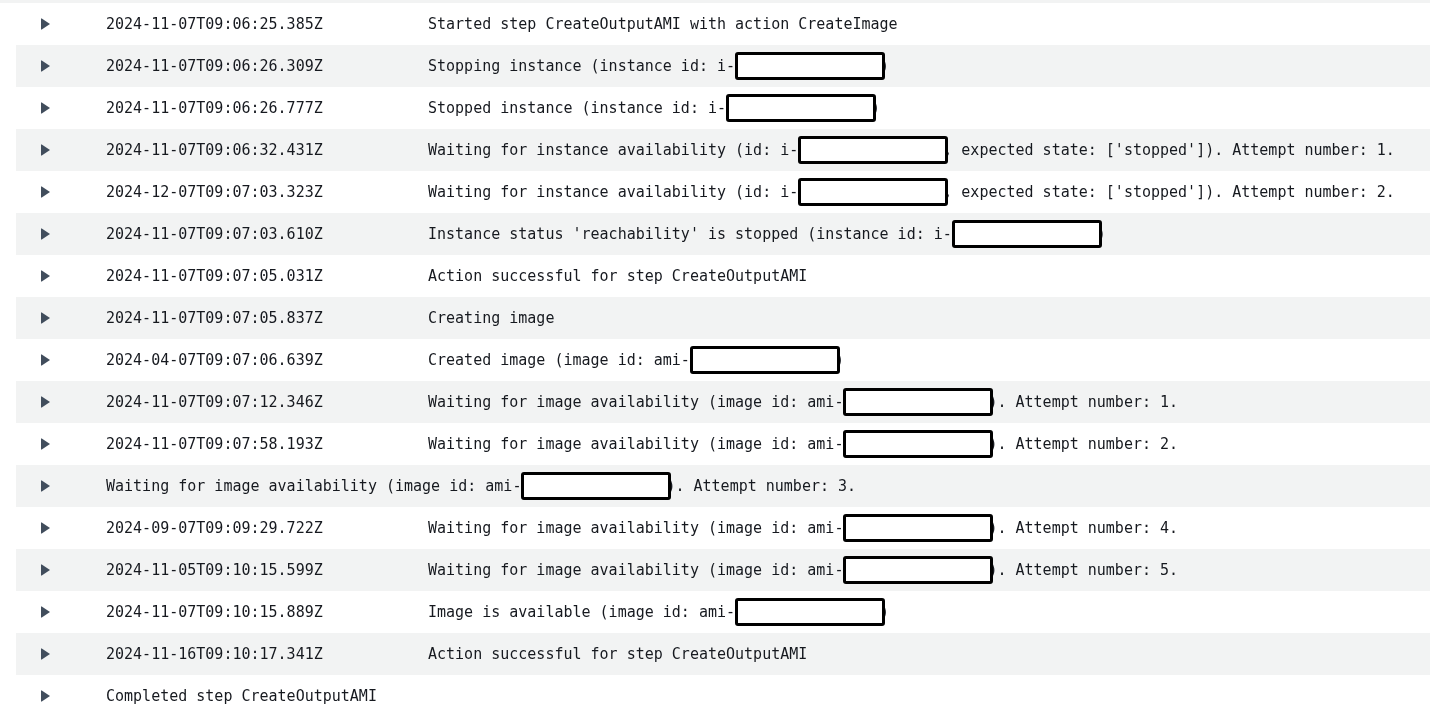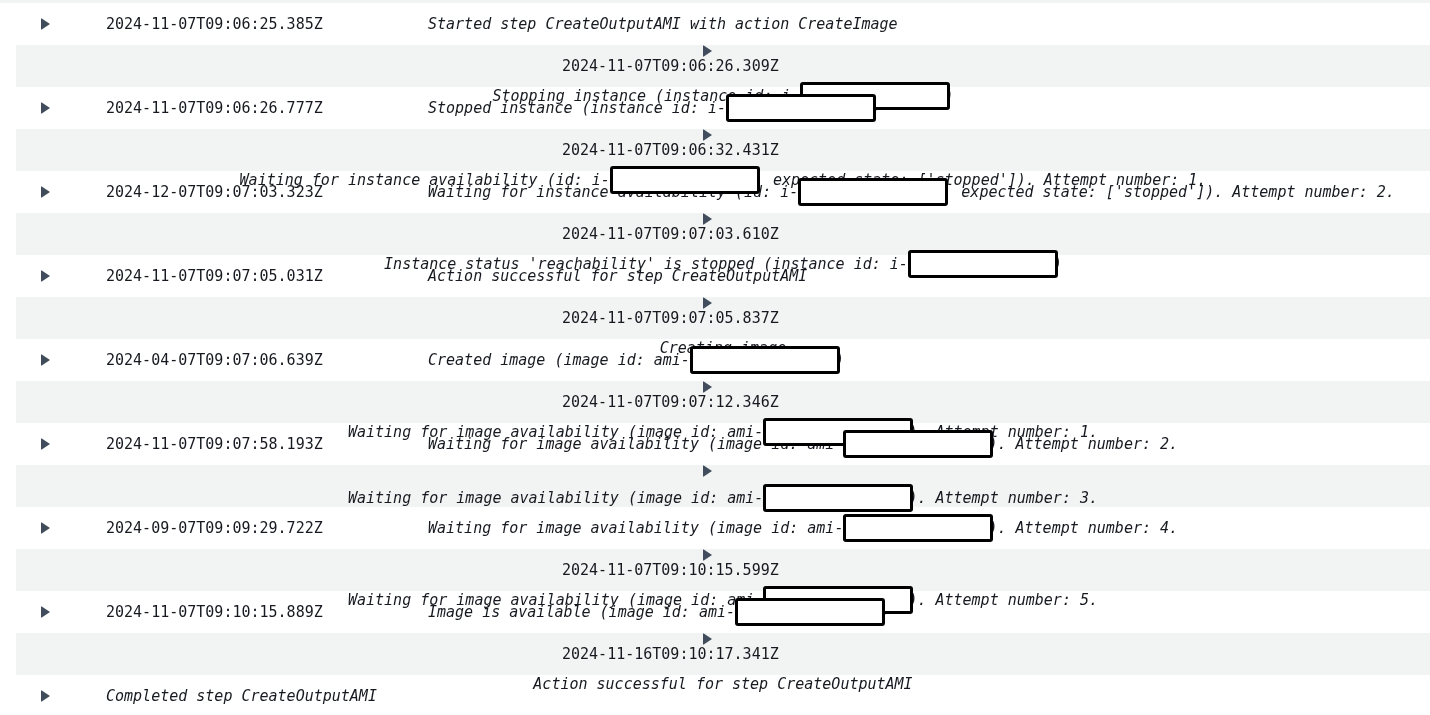--- a/index.html
+++ b/index.html
@@ -25,21 +25,20 @@
   .log-row {
     height: 42px;
     display: flex;
     align-items: center;
     background: #ffffff;
     white-space: nowrap;
     margin-left: 16px;
   }
   .log-row.alt {
     background: #f2f3f3;
-    flex-direction: column;
   }
   .caret-cell {
     width: 90px;
     padding-left: 25px;
     box-sizing: border-box;
     flex: 0 0 auto;
     display: flex;
     align-items: center;
   }
   .caret {
@@ -52,21 +51,20 @@
     border-radius: 1px;
     cursor: pointer;
   }
   .timestamp-cell {
     width: 322px;
     flex: 0 0 auto;
   }
   .message-cell {
     flex: 1 1 auto;
     line-height: 42px;
-    font-style: italic;
   }
   .redaction-box {
     display: inline-block;
     width: 144px;
     height: 22px;
     background: #ffffff;
     border: 3px solid #000000;
     border-radius: 3px;
     vertical-align: middle;
     margin: 0 -5px 2px 0;
@@ -180,21 +178,21 @@
       <span class="caret"></span>
     </div>
     <div class="timestamp-cell">2024-09-07T09:09:29.722Z</div>
     <div class="message-cell">Waiting for image availability (image id: ami-<span class="redaction-box"></span>). Attempt number: 4.</div>
   </div>
 
   <div class="log-row alt">
     <div class="caret-cell">
       <span class="caret"></span>
     </div>
-    <div class="timestamp-cell">2024-11-07T09:10:15.599Z</div>
+    <div class="timestamp-cell">2024-11-05T09:10:15.599Z</div>
     <div class="message-cell">Waiting for image availability (image id: ami-<span class="redaction-box"></span>). Attempt number: 5.</div>
   </div>
 
   <div class="log-row">
     <div class="caret-cell">
       <span class="caret"></span>
     </div>
     <div class="timestamp-cell">2024-11-07T09:10:15.889Z</div>
     <div class="message-cell">Image is available (image id: ami-<span class="redaction-box"></span>)</div>
   </div>

